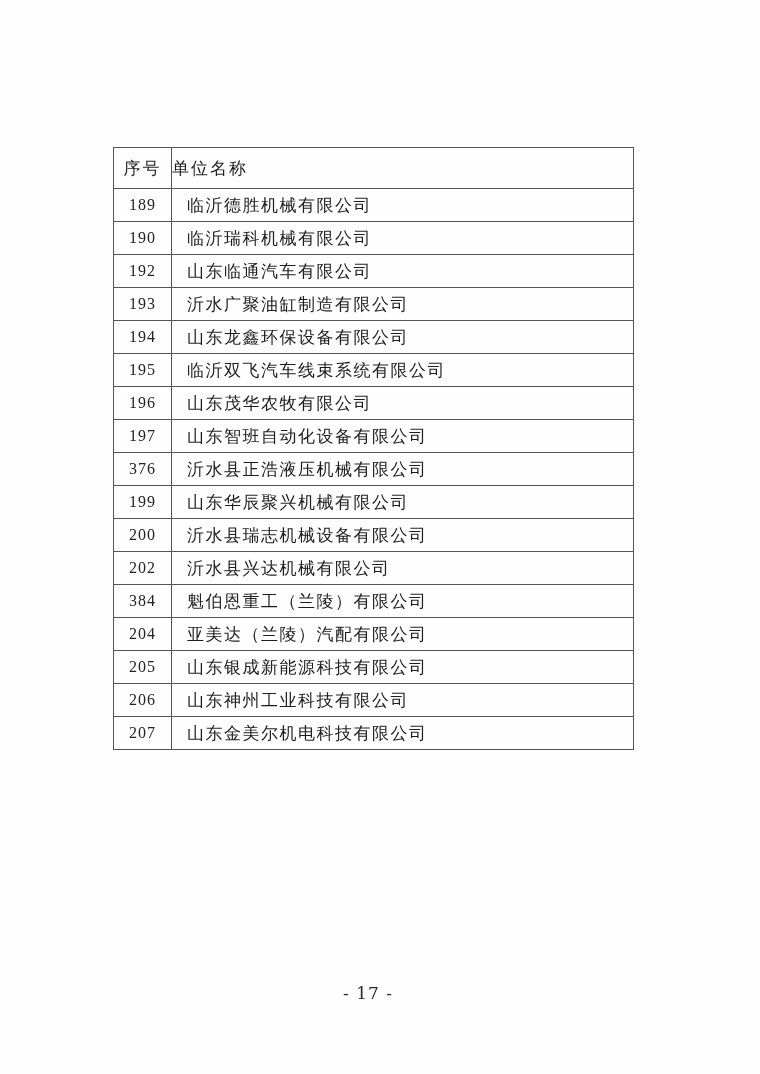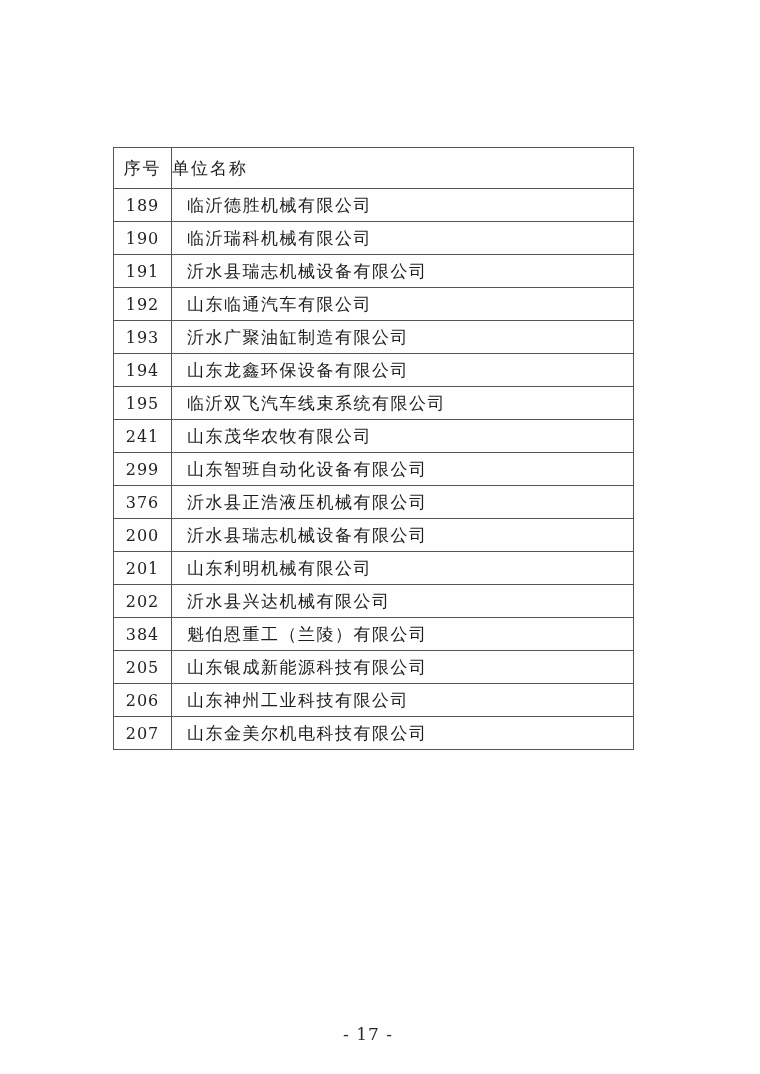--- a/index.html
+++ b/index.html
@@ -28,20 +28,21 @@
     table-layout: fixed;
     color: #1e1e1e;
   }
 
   table.roster th,
   table.roster td {
     border: 1px solid #555555;
     vertical-align: middle;
     overflow: hidden;
     white-space: nowrap;
+    font-family: Liberation Serif, serif;
   }
 
   table.roster thead tr { height: 41px; }
   table.roster tbody tr { height: 33px; }
 
   col.c-no   { width: 58px; }
   col.c-name { width: 462px; }
 
   th.h-no {
     font-size: 17px;
@@ -73,21 +74,20 @@
 
   .page-footer {
     position: absolute;
     left: 113px;
     top: 983px;
     width: 510px;
     text-align: center;
     font-size: 17px;
     letter-spacing: 1px;
     color: #2a2a2a;
-    margin-top: 41px;
   }
 </style>
 </head>
 <body>
 
 <div class="page">
 
   <table class="roster">
     <colgroup>
       <col class="c-no">
@@ -102,66 +102,66 @@
     <tbody>
         <tr>
           <td class="col-no">189</td>
           <td class="col-name">临沂德胜机械有限公司</td>
         </tr>
         <tr>
           <td class="col-no">190</td>
           <td class="col-name">临沂瑞科机械有限公司</td>
         </tr>
         <tr>
-          <td class="col-no">191</td>
-          <td class="col-name">沂水县瑞志机械设备有限公司</td>
-        </tr>
-        <tr>
           <td class="col-no">192</td>
           <td class="col-name">山东临通汽车有限公司</td>
         </tr>
         <tr>
           <td class="col-no">193</td>
           <td class="col-name">沂水广聚油缸制造有限公司</td>
         </tr>
         <tr>
           <td class="col-no">194</td>
           <td class="col-name">山东龙鑫环保设备有限公司</td>
         </tr>
         <tr>
           <td class="col-no">195</td>
           <td class="col-name">临沂双飞汽车线束系统有限公司</td>
         </tr>
         <tr>
-          <td class="col-no">241</td>
+          <td class="col-no">196</td>
           <td class="col-name">山东茂华农牧有限公司</td>
         </tr>
         <tr>
-          <td class="col-no">299</td>
+          <td class="col-no">197</td>
           <td class="col-name">山东智班自动化设备有限公司</td>
         </tr>
         <tr>
           <td class="col-no">376</td>
           <td class="col-name">沂水县正浩液压机械有限公司</td>
         </tr>
         <tr>
+          <td class="col-no">199</td>
+          <td class="col-name">山东华辰聚兴机械有限公司</td>
+        </tr>
+        <tr>
           <td class="col-no">200</td>
           <td class="col-name">沂水县瑞志机械设备有限公司</td>
-        </tr>
-        <tr>
-          <td class="col-no">201</td>
-          <td class="col-name">山东利明机械有限公司</td>
         </tr>
         <tr>
           <td class="col-no">202</td>
           <td class="col-name">沂水县兴达机械有限公司</td>
         </tr>
         <tr>
           <td class="col-no">384</td>
           <td class="col-name">魁伯恩重工（兰陵）有限公司</td>
+        </tr>
+        <tr>
+          <td class="col-no">204</td>
+          <td class="col-name">亚美达（兰陵）汽配有限公司</td>
         </tr>
         <tr>
           <td class="col-no">205</td>
           <td class="col-name">山东银成新能源科技有限公司</td>
         </tr>
         <tr>
           <td class="col-no">206</td>
           <td class="col-name">山东神州工业科技有限公司</td>
         </tr>
         <tr>

